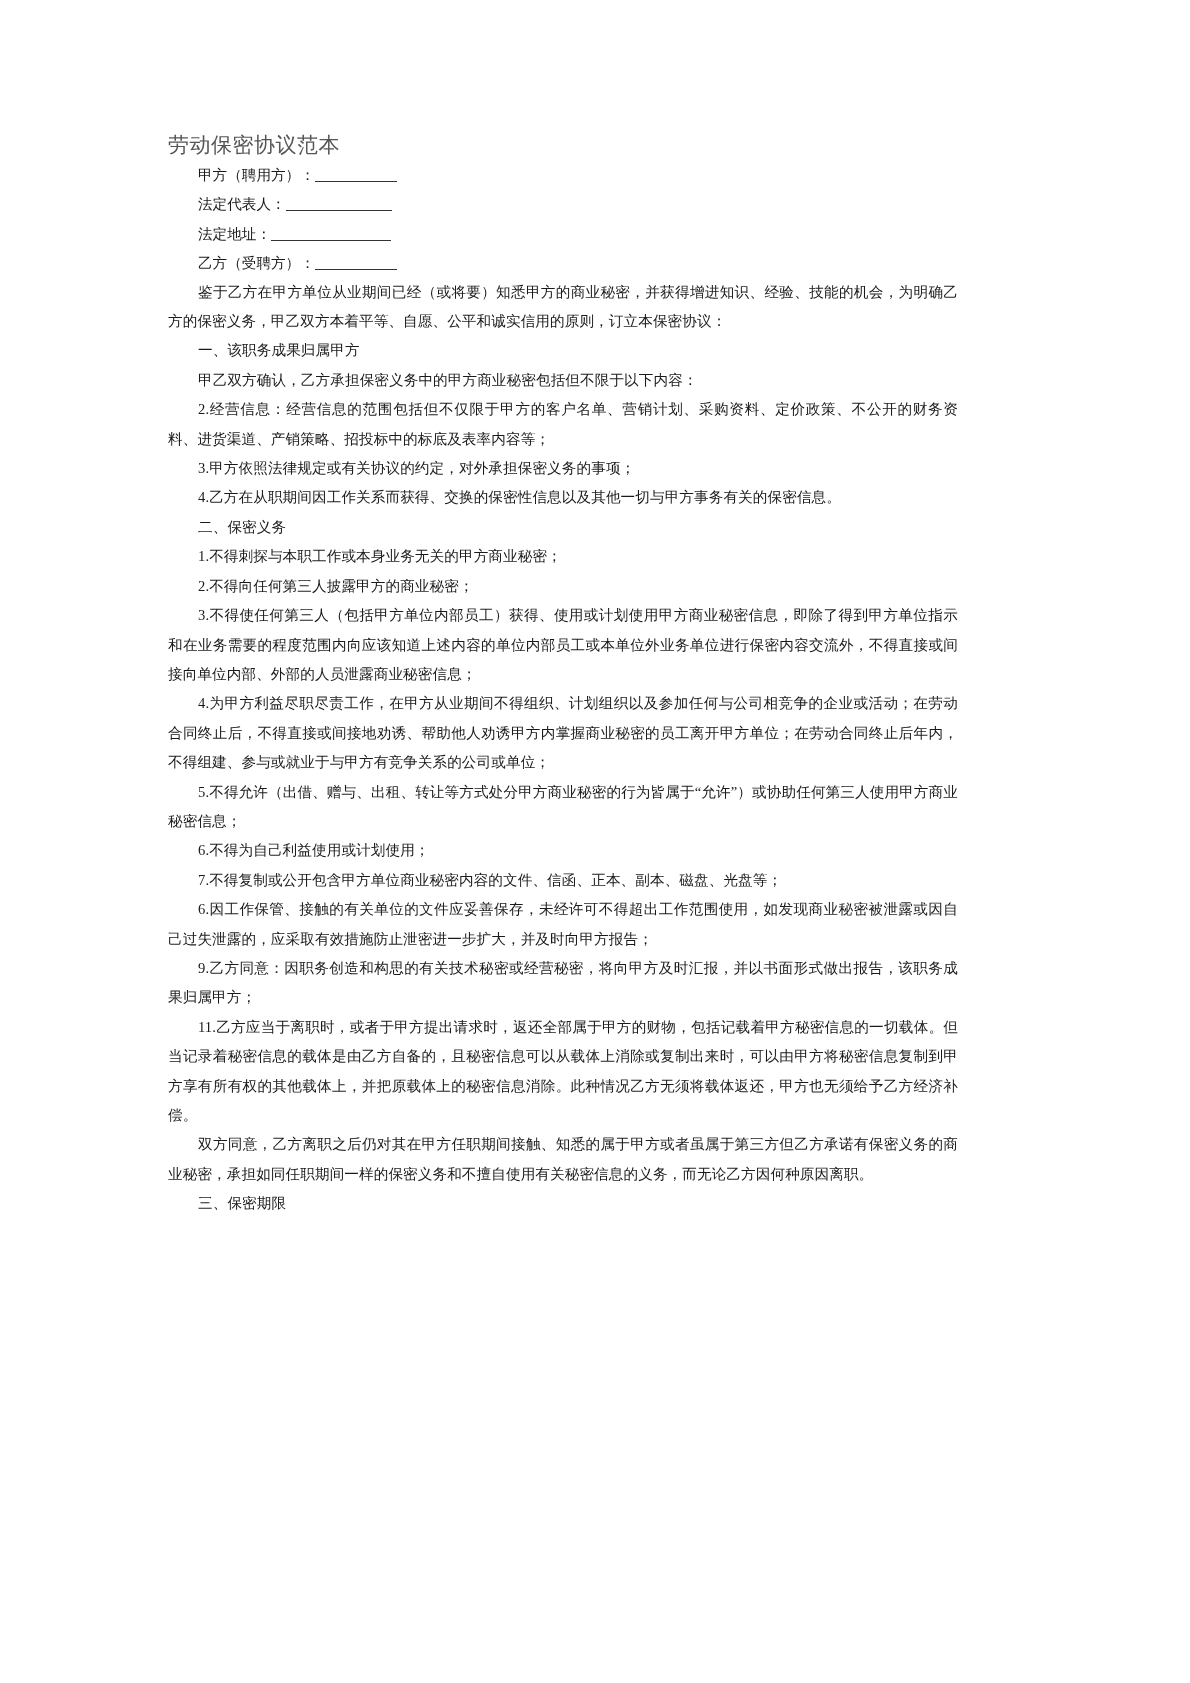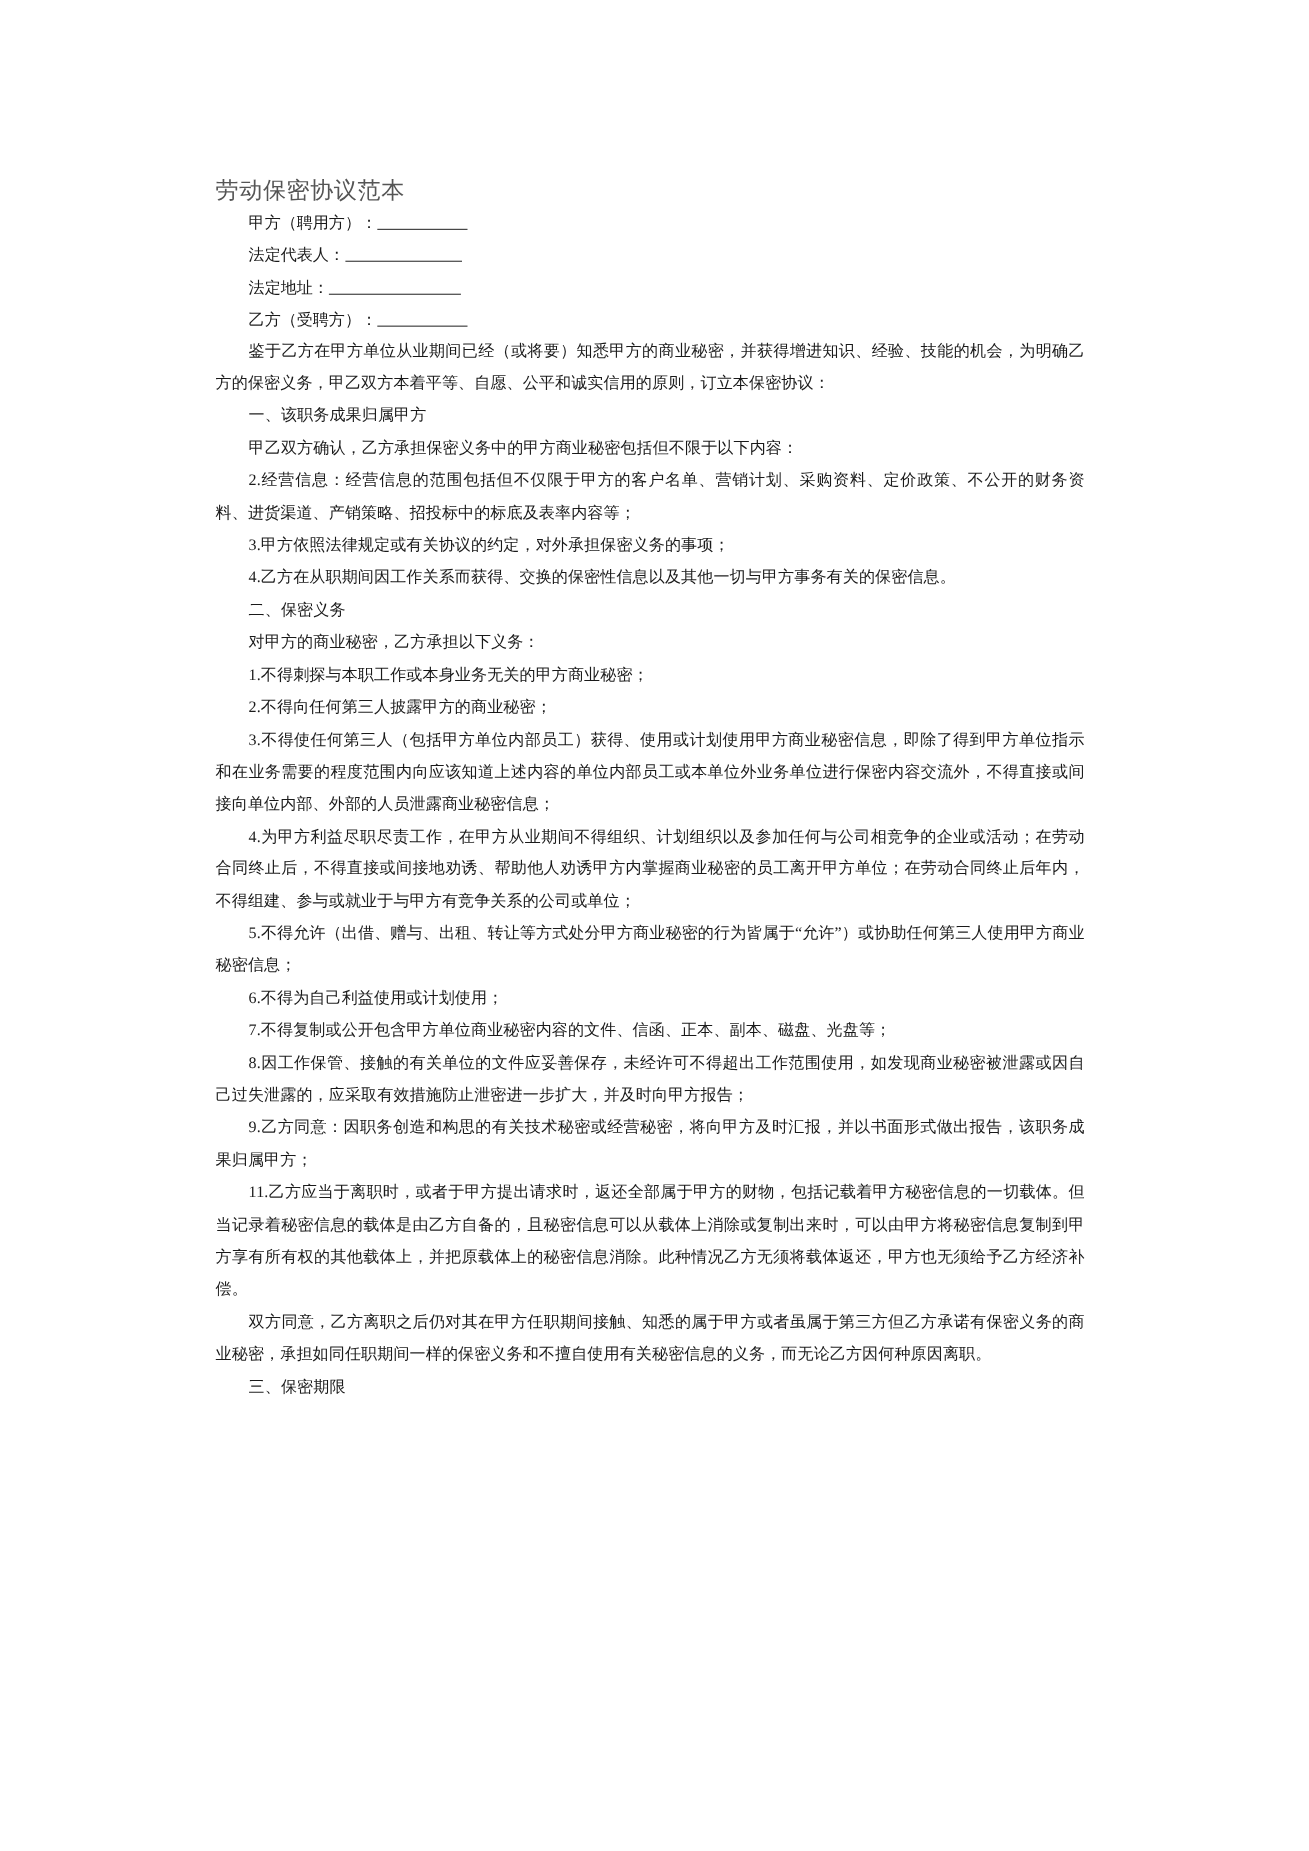--- a/index.html
+++ b/index.html
@@ -1,20 +1,20 @@
 <!DOCTYPE html>
 <html><head>
 <meta charset="utf-8">
 <style>
   html, body { margin: 0; padding: 0; background: #ffffff; }
   body { width: 1190px; height: 1683px; position: relative; overflow: hidden; }
   .page {
-    position: absolute; left: 168px; top: 158px; width: 790px;
+    position: absolute; left: 168px; top: 130px; width: 790px;
     font-family: "DejaVu Sans", "Liberation Sans", sans-serif;
-    color: #1a1a1a; font-size: 14.6px; line-height: 29.4px; margin-left: 28px;
+    color: #1a1a1a; font-size: 14.6px; line-height: 29.4px;
   }
   .title {
     font-family: "DejaVu Serif", "Liberation Serif", serif;
     font-size: 21px; color: #555555; line-height: 30px; margin: 0; font-weight: normal;
     letter-spacing: 0.5px;
   }
   .p { margin: 0; text-indent: 30px; text-align: justify; text-align-last: left; letter-spacing: 0.1px; font-family: Liberation Serif, serif; }
   .field { margin: 0; padding-left: 30px; }
   .blank { display: inline-block; border-bottom: 1px solid #333; height: 17px; vertical-align: -2px; }
 </style>
@@ -33,27 +33,26 @@
 
   <p class="p">鉴于乙方在甲方单位从业期间已经（或将要）知悉甲方的商业秘密，并获得增进知识、经验、技能的机会，为明确乙方的保密义务，甲乙双方本着平等、自愿、公平和诚实信用的原则，订立本保密协议：</p>
 
   <p class="p">一、该职务成果归属甲方</p>
   <p class="p">甲乙双方确认，乙方承担保密义务中的甲方商业秘密包括但不限于以下内容：</p>
   <p class="p">2.经营信息：经营信息的范围包括但不仅限于甲方的客户名单、营销计划、采购资料、定价政策、不公开的财务资料、进货渠道、产销策略、招投标中的标底及表率内容等；</p>
   <p class="p">3.甲方依照法律规定或有关协议的约定，对外承担保密义务的事项；</p>
   <p class="p">4.乙方在从职期间因工作关系而获得、交换的保密性信息以及其他一切与甲方事务有关的保密信息。</p>
 
   <p class="p">二、保密义务</p>
-  <p class="p">对甲方的商业秘密，乙方承担以下义务：</p>
   <p class="p">1.不得刺探与本职工作或本身业务无关的甲方商业秘密；</p>
   <p class="p">2.不得向任何第三人披露甲方的商业秘密；</p>
   <p class="p">3.不得使任何第三人（包括甲方单位内部员工）获得、使用或计划使用甲方商业秘密信息，即除了得到甲方单位指示和在业务需要的程度范围内向应该知道上述内容的单位内部员工或本单位外业务单位进行保密内容交流外，不得直接或间接向单位内部、外部的人员泄露商业秘密信息；</p>
   <p class="p">4.为甲方利益尽职尽责工作，在甲方从业期间不得组织、计划组织以及参加任何与公司相竞争的企业或活动；在劳动合同终止后，不得直接或间接地劝诱、帮助他人劝诱甲方内掌握商业秘密的员工离开甲方单位；在劳动合同终止后年内，不得组建、参与或就业于与甲方有竞争关系的公司或单位；</p>
   <p class="p">5.不得允许（出借、赠与、出租、转让等方式处分甲方商业秘密的行为皆属于“允许”）或协助任何第三人使用甲方商业秘密信息；</p>
   <p class="p">6.不得为自己利益使用或计划使用；</p>
   <p class="p">7.不得复制或公开包含甲方单位商业秘密内容的文件、信函、正本、副本、磁盘、光盘等；</p>
-  <p class="p">8.因工作保管、接触的有关单位的文件应妥善保存，未经许可不得超出工作范围使用，如发现商业秘密被泄露或因自己过失泄露的，应采取有效措施防止泄密进一步扩大，并及时向甲方报告；</p>
+  <p class="p">6.因工作保管、接触的有关单位的文件应妥善保存，未经许可不得超出工作范围使用，如发现商业秘密被泄露或因自己过失泄露的，应采取有效措施防止泄密进一步扩大，并及时向甲方报告；</p>
   <p class="p">9.乙方同意：因职务创造和构思的有关技术秘密或经营秘密，将向甲方及时汇报，并以书面形式做出报告，该职务成果归属甲方；</p>
   <p class="p">11.乙方应当于离职时，或者于甲方提出请求时，返还全部属于甲方的财物，包括记载着甲方秘密信息的一切载体。但当记录着秘密信息的载体是由乙方自备的，且秘密信息可以从载体上消除或复制出来时，可以由甲方将秘密信息复制到甲方享有所有权的其他载体上，并把原载体上的秘密信息消除。此种情况乙方无须将载体返还，甲方也无须给予乙方经济补偿。</p>
 
   <p class="p">双方同意，乙方离职之后仍对其在甲方任职期间接触、知悉的属于甲方或者虽属于第三方但乙方承诺有保密义务的商业秘密，承担如同任职期间一样的保密义务和不擅自使用有关秘密信息的义务，而无论乙方因何种原因离职。</p>
   <p class="p">三、保密期限</p>
 </div>
 
 </body></html>

